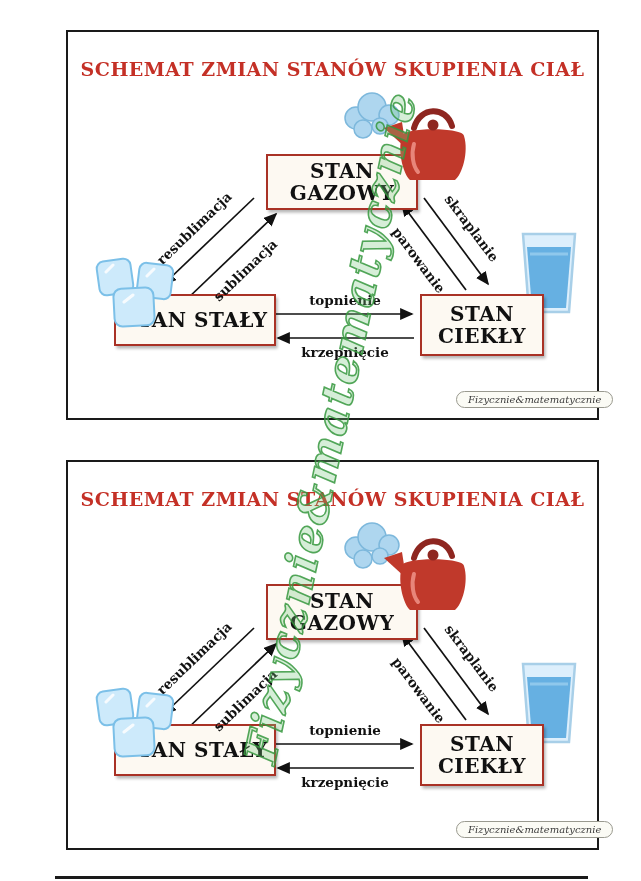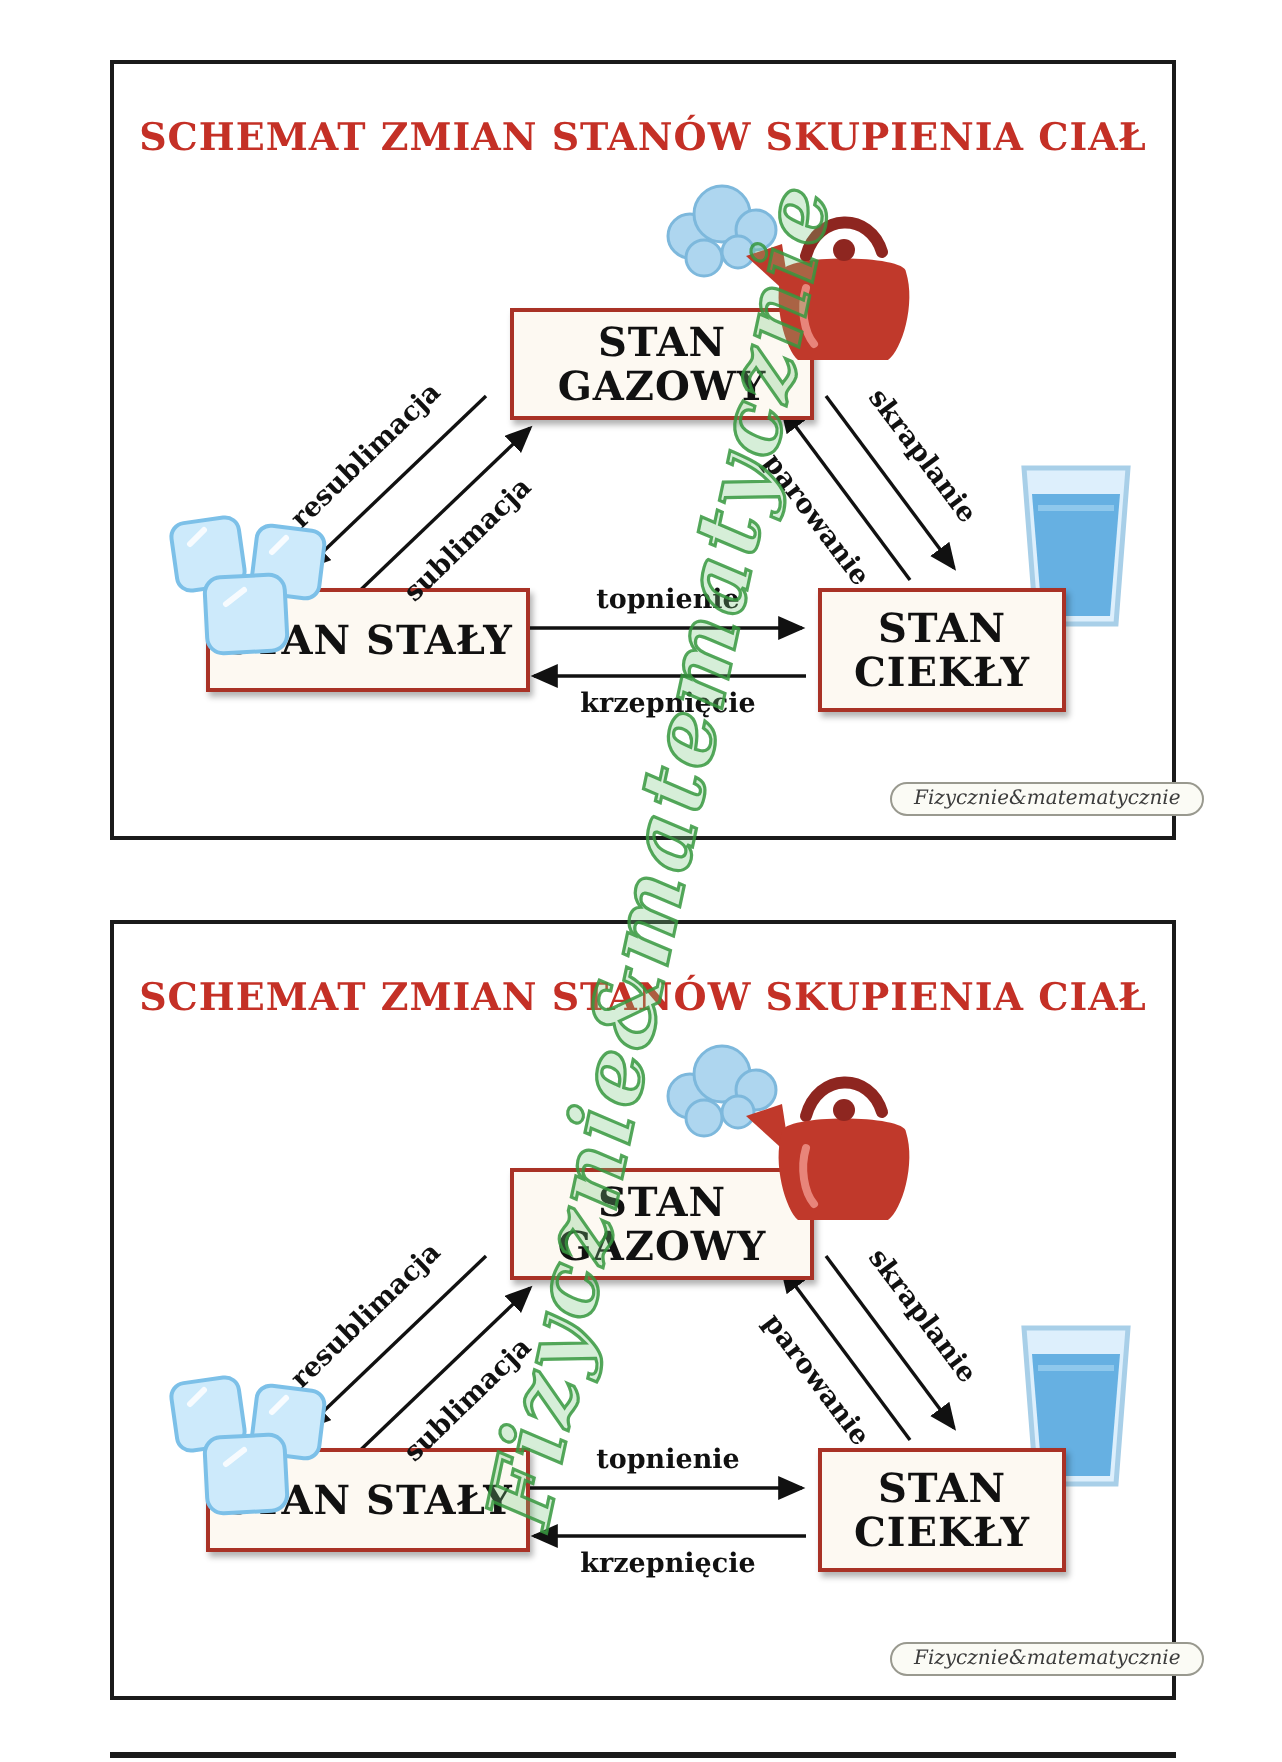--- a/index.html
+++ b/index.html
@@ -1,21 +1,21 @@
 <!DOCTYPE html>
 <html><head>
 <meta charset="utf-8">
 <style>
   html,body { margin:0; padding:0; }
   body {
     width:641px; height:881px; position:relative; overflow:hidden;
     background:#ffffff; font-family:"DejaVu Serif", serif;
   }
   .panel {
-    position:absolute; left:55px; width:529px; height:386px;
+    position:absolute; left:66px; width:529px; height:386px;
     border:2px solid #1a1a1a; background:#ffffff;
   }
   .title {
     position:absolute; left:0; top:26px; width:100%;
     text-align:center; font-weight:bold; font-size:19px;
     letter-spacing:0.5px; color:#c43026;
   }
   svg.arrows { position:absolute; left:0; top:0; z-index:1; }
   .state-box {
     position:absolute; z-index:2;

